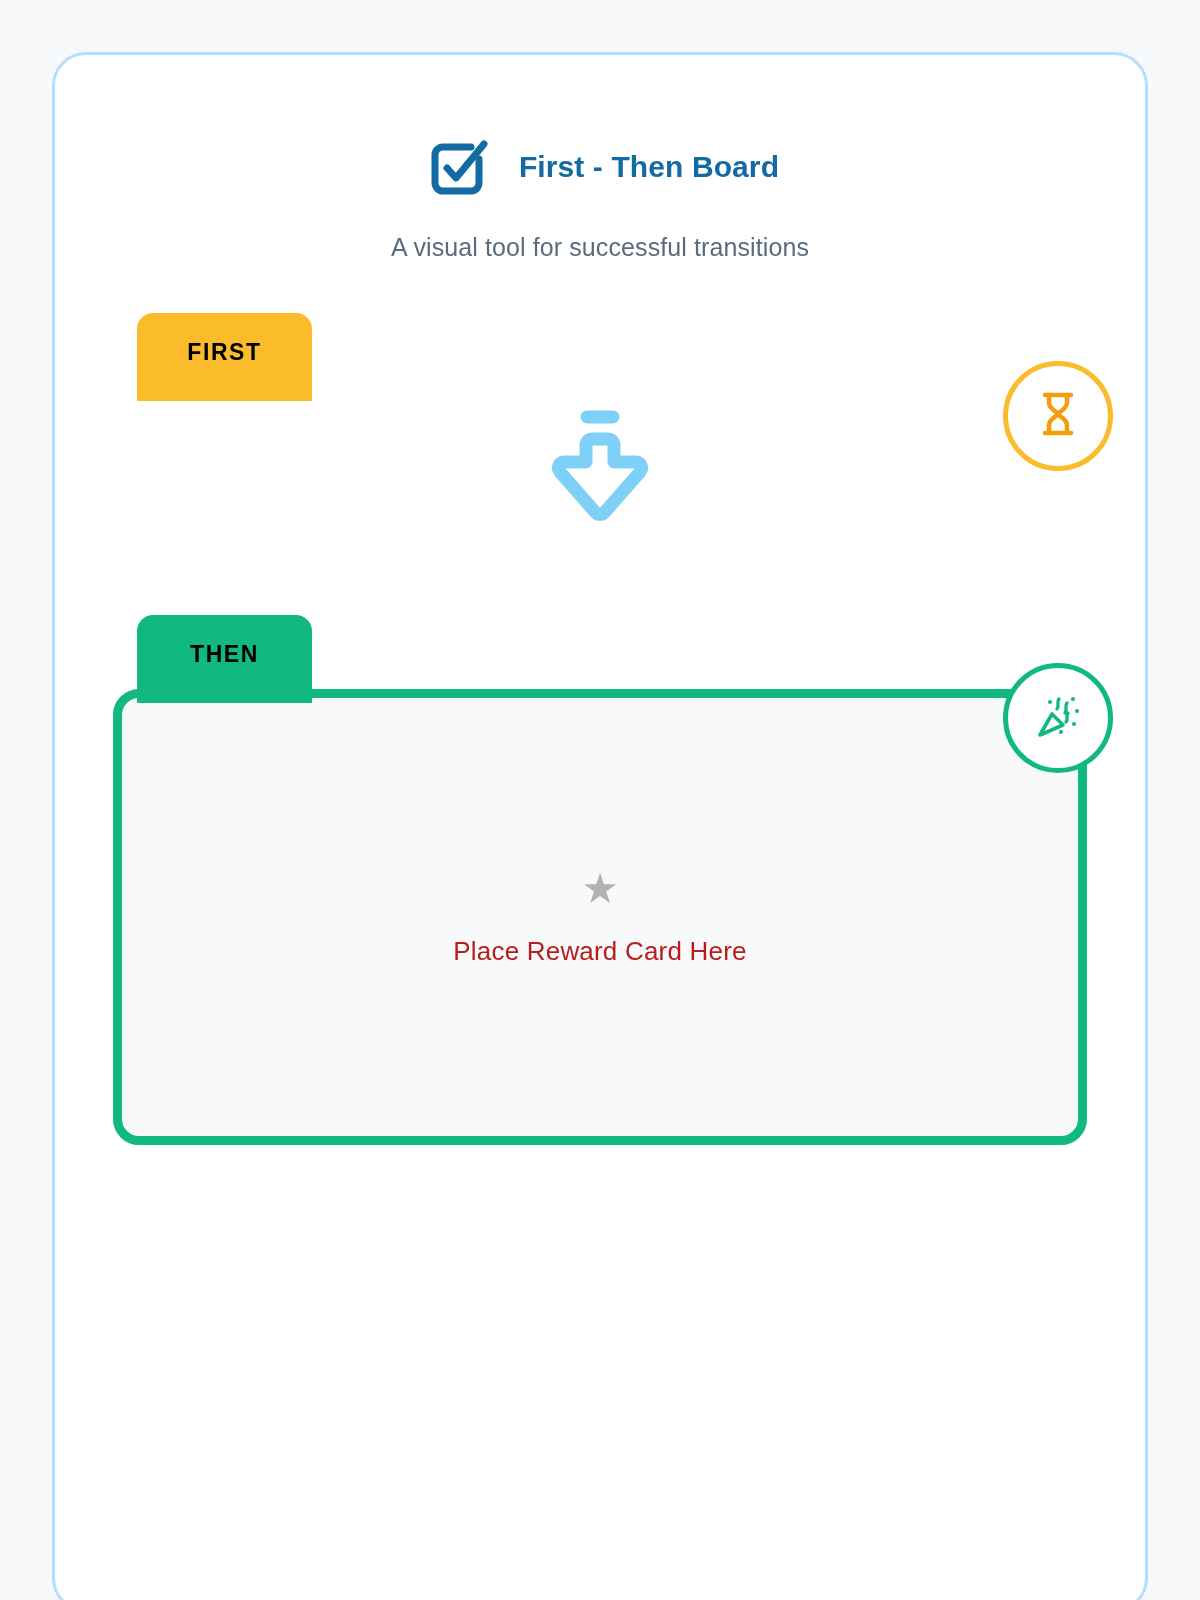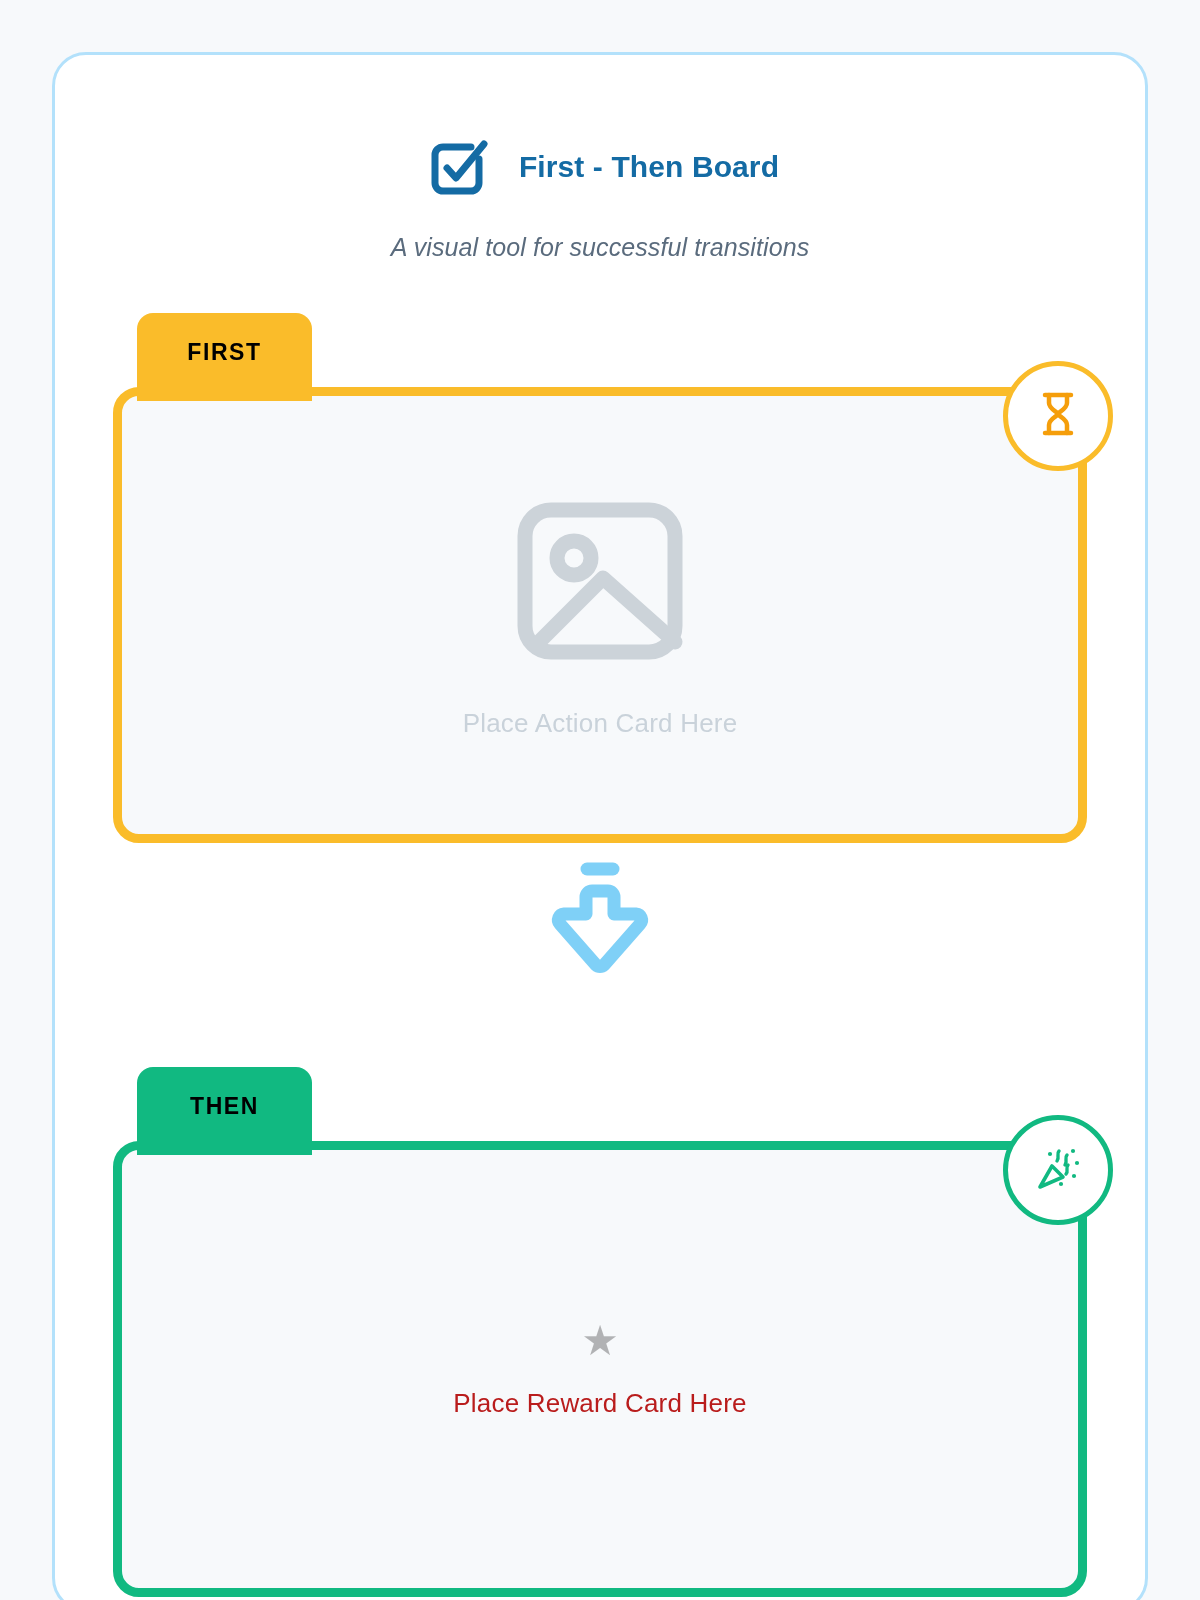--- a/index.html
+++ b/index.html
@@ -45,21 +45,20 @@
     color: #146ba4;
     letter-spacing: 0.1px;
     white-space: nowrap;
   }
 
   .board-subtitle {
     margin-top: 28px;
     font-size: 25px;
     color: #5a6b7d;
     letter-spacing: 0.1px;
-    font-style: italic;
   }
 
   
   .slot-section {
     position: relative;
     margin: 0 auto;
     width: 974px;
   }
   .slot-section.first-section { margin-top: 51px; }
   .slot-section.then-section  { margin-top: 66px; }
@@ -194,32 +193,20 @@
       <span>
         <svg width="52" height="52" viewBox="0 0 52 52" fill="none">
           <path d="M13 7 H39" stroke="#f59e0b" stroke-width="4.5" stroke-linecap="round"></path>
           <path d="M13 45 H39" stroke="#f59e0b" stroke-width="4.5" stroke-linecap="round"></path>
           <path d="M17 7 V15 C17 21 26 24 26 26 C26 24 35 21 35 15 V7" stroke="#f59e0b" stroke-width="4.5" stroke-linecap="round" stroke-linejoin="round" fill="none"></path>
           <path d="M17 45 V37 C17 31 26 28 26 26 C26 28 35 31 35 37 V45" stroke="#f59e0b" stroke-width="4.5" stroke-linecap="round" stroke-linejoin="round" fill="none"></path>
         </svg>
       </span>
     </div>
 
-    <div class="slot-card first-card">
-      <div class="placeholder-wrap">
-        <span class="image-placeholder-icon">
-          <svg width="178" height="178" viewBox="0 0 178 178" fill="none">
-            <rect x="14" y="18" width="150" height="142" rx="26" stroke="#ccd3d9" stroke-width="15" fill="none"></rect>
-            <circle cx="63" cy="66" r="17" stroke="#ccd3d9" stroke-width="15" fill="none"></circle>
-            <path d="M24 154 L92 86 L164 150" stroke="#ccd3d9" stroke-width="15" stroke-linecap="round" stroke-linejoin="round" fill="none"></path>
-          </svg>
-        </span>
-        <span class="placeholder-label">Place Action Card Here</span>
-      </div>
-    </div>
   </div>
 
   <div class="transition-arrow">
     <span>
       <svg width="130" height="130" viewBox="0 0 130 130" fill="none">
         <path d="M52 14 H78" stroke="#7fd0f7" stroke-width="13" stroke-linecap="round"></path>
         <path d="M57 36 H73 A6 6 0 0 1 79 42 V59 H101 A6 6 0 0 1 105 69 L69 110 A6 6 0 0 1 61 110 L25 69 A6 6 0 0 1 29 59 H51 V42 A6 6 0 0 1 57 36 Z" stroke="#7fd0f7" stroke-width="13" stroke-linejoin="round" fill="none"></path>
       </svg>
     </span>
   </div>

